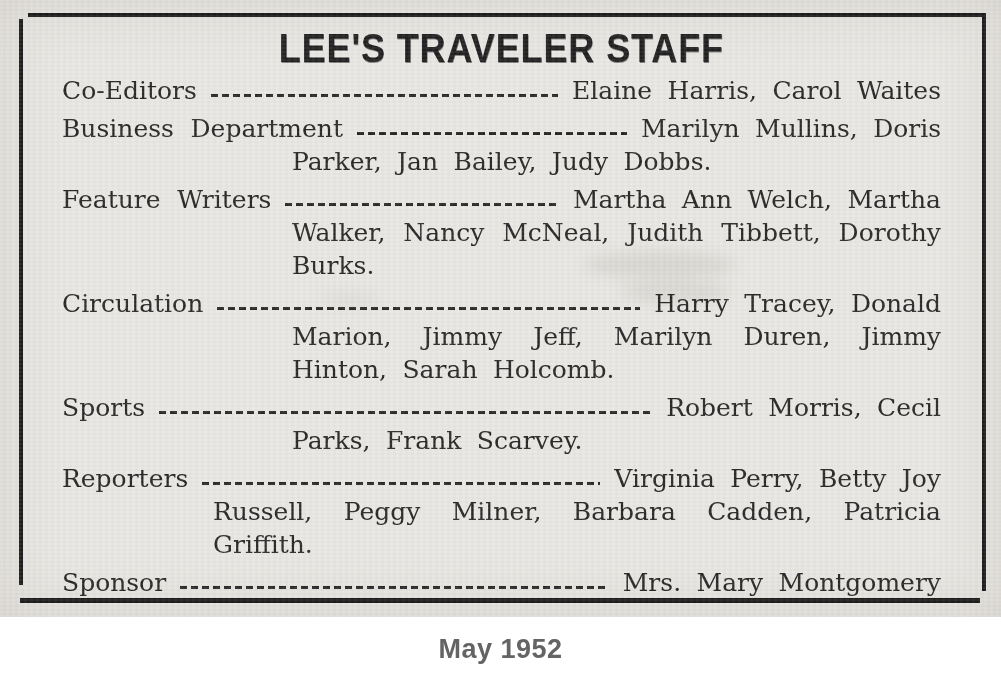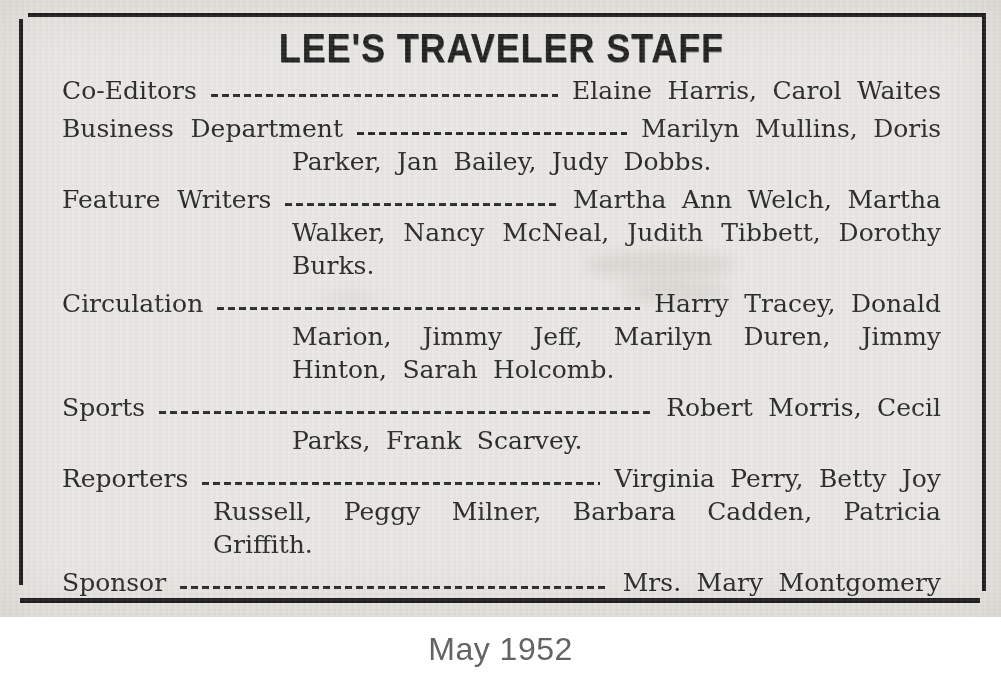--- a/index.html
+++ b/index.html
@@ -114,22 +114,22 @@
     position: absolute;
     left: 0; top: 617px;
     width: 1001px; height: 64px;
     display: flex;
     align-items: center;
     justify-content: center;
     background: #ffffff;
   }
   .caption-band span {
     font-family: "Liberation Sans", sans-serif;
-    font-weight: normal;
-    font-size: 32px;
+    font-weight: bold;
+    font-size: 27px;
     color: var(--caption);
     letter-spacing: 0.5px;
   }
 </style>
 </head>
 <body>
 
 <div class="page">
 
   <div class="scan">

